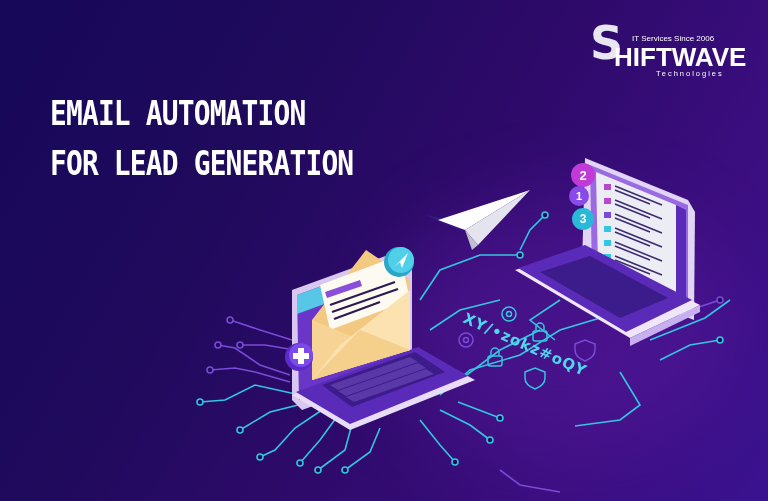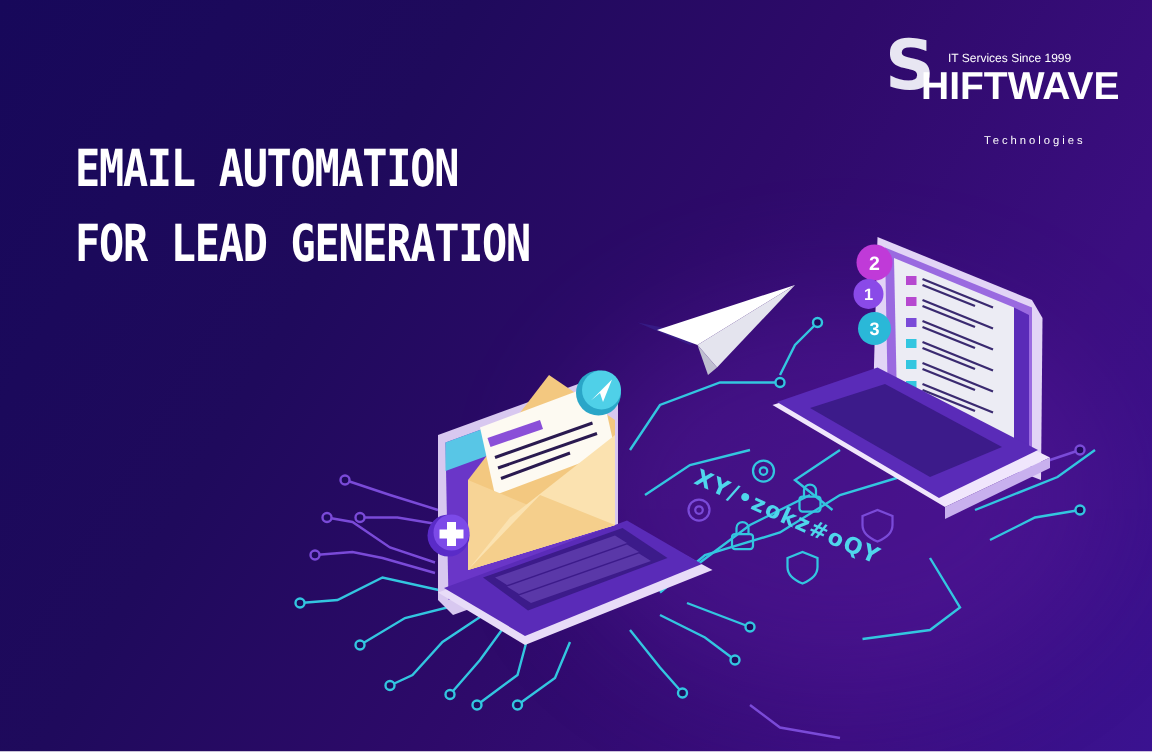--- a/index.html
+++ b/index.html
@@ -4,33 +4,33 @@
 <style>
   html,body{margin:0;padding:0;}
   body{width:768px;height:501px;overflow:hidden;font-family:"Liberation Sans",sans-serif;}
   .banner{position:relative;width:768px;height:501px;overflow:hidden;
     background:linear-gradient(120deg,#17085a 0%,#1f0a5c 30%,#2e0a6a 55%,#3b0e80 80%,#3a1290 100%);}
   .glow{position:absolute;border-radius:50%;filter:blur(40px);}
   .logo{position:absolute;left:590px;top:20px;width:160px;height:60px;color:#fff;}
   .logo .big-s{position:absolute;left:0;top:-4px;font-size:46px;font-weight:bold;color:#e8e6f2;font-family:"DejaVu Sans",sans-serif;}
   .logo .tag{position:absolute;left:42px;top:14px;font-size:8px;color:#fff;white-space:nowrap;}
   .logo .name{position:absolute;left:24px;top:22px;font-size:26px;font-weight:bold;letter-spacing:0px;color:#fff;white-space:nowrap;font-family:"Liberation Sans",sans-serif;text-align:right;}
-  .logo .sub{position:absolute;left:66px;top:49px;font-size:7.5px;letter-spacing:2px;color:#fff;white-space:nowrap;margin-top:20px;}
+  .logo .sub{position:absolute;left:66px;top:49px;font-size:7.5px;letter-spacing:2px;color:#fff;white-space:nowrap;}
   .headline{position:absolute;left:50px;top:88px;color:#fff;font-family:"DejaVu Sans Mono",monospace;font-weight:bold;font-size:34px;line-height:50px;letter-spacing:-1px;transform:scaleX(0.82);transform-origin:left top;white-space:nowrap;}
   svg.art{position:absolute;left:0;top:0;}
 </style>
 </head>
 <body>
 
 <div class="banner">
   <div class="glow" style="left:380px;top:200px;width:360px;height:260px;background:#5a1aa0;opacity:.45;"></div>
 
   <div class="logo">
     <span class="big-s">S</span>
-    <span class="tag">IT Services Since 1999</span>
+    <span class="tag">IT Services Since 2006</span>
     <span class="name">HIFTWAVE</span>
     <span class="sub">Technologies</span>
   </div>
 
   <div class="headline">
     <div>EMAIL AUTOMATION</div>
     <div>FOR LEAD GENERATION</div>
   </div>
 
   <svg class="art" width="768" height="501" viewBox="0 0 768 501">

